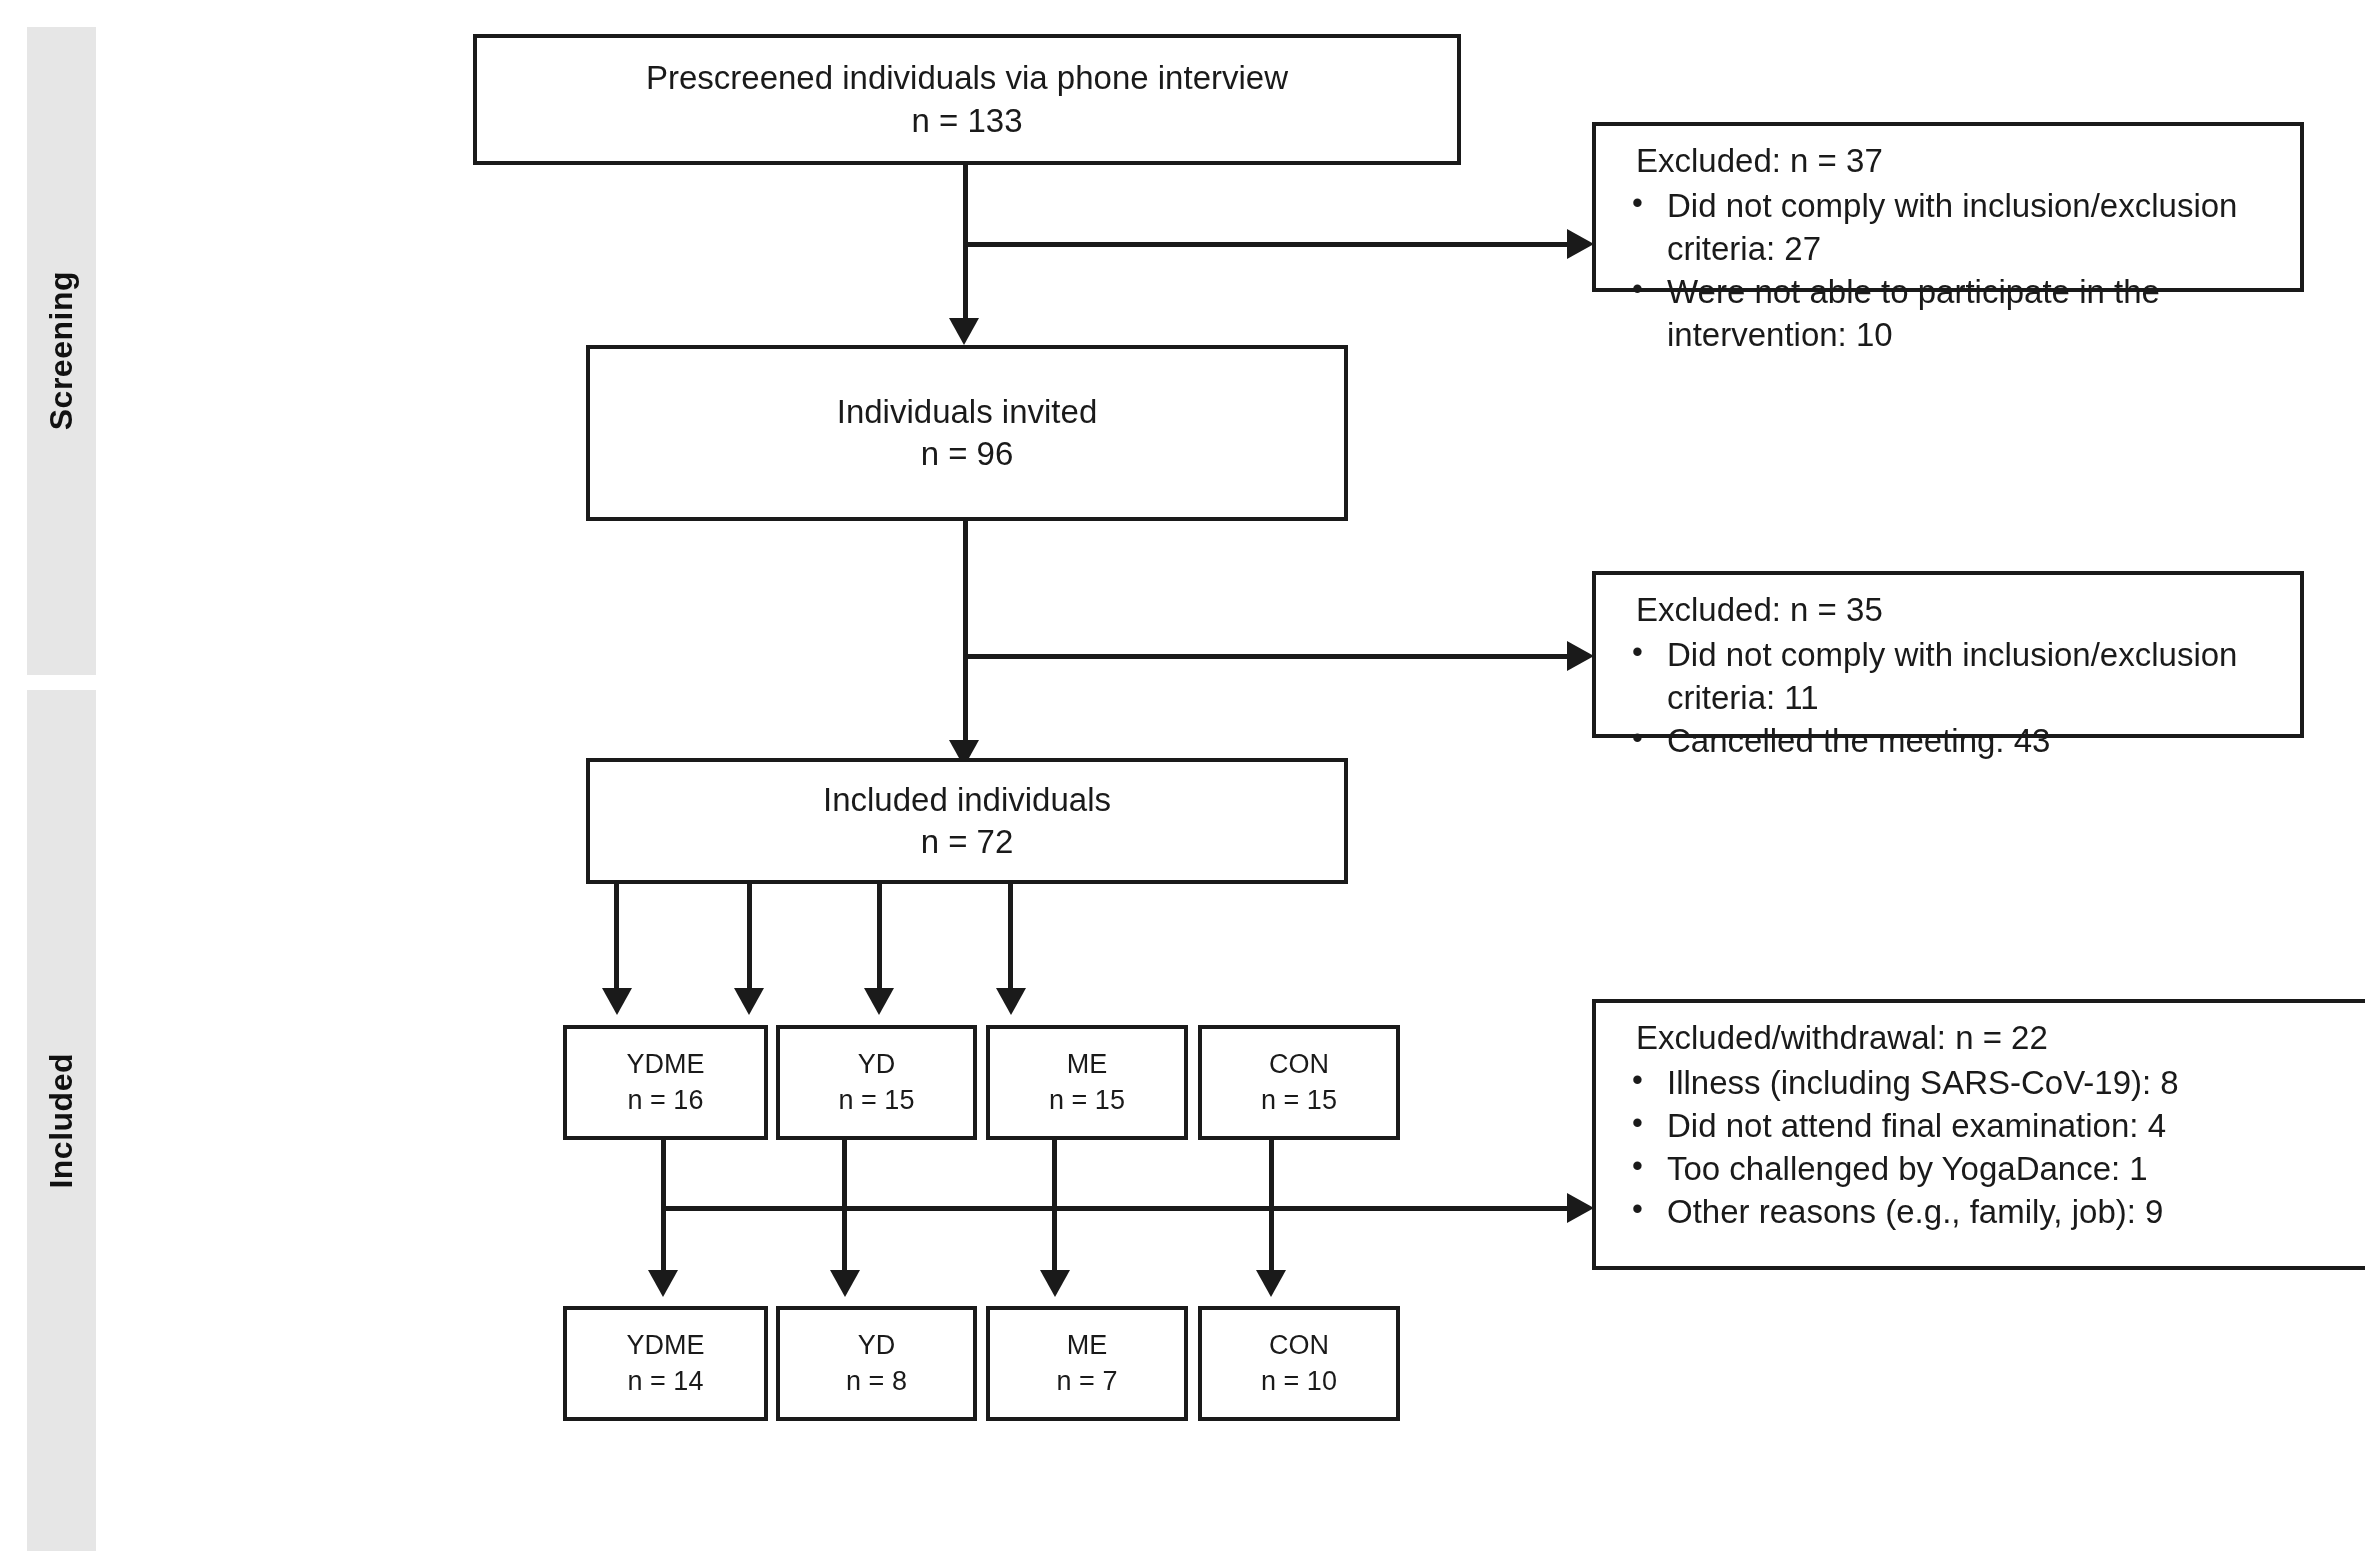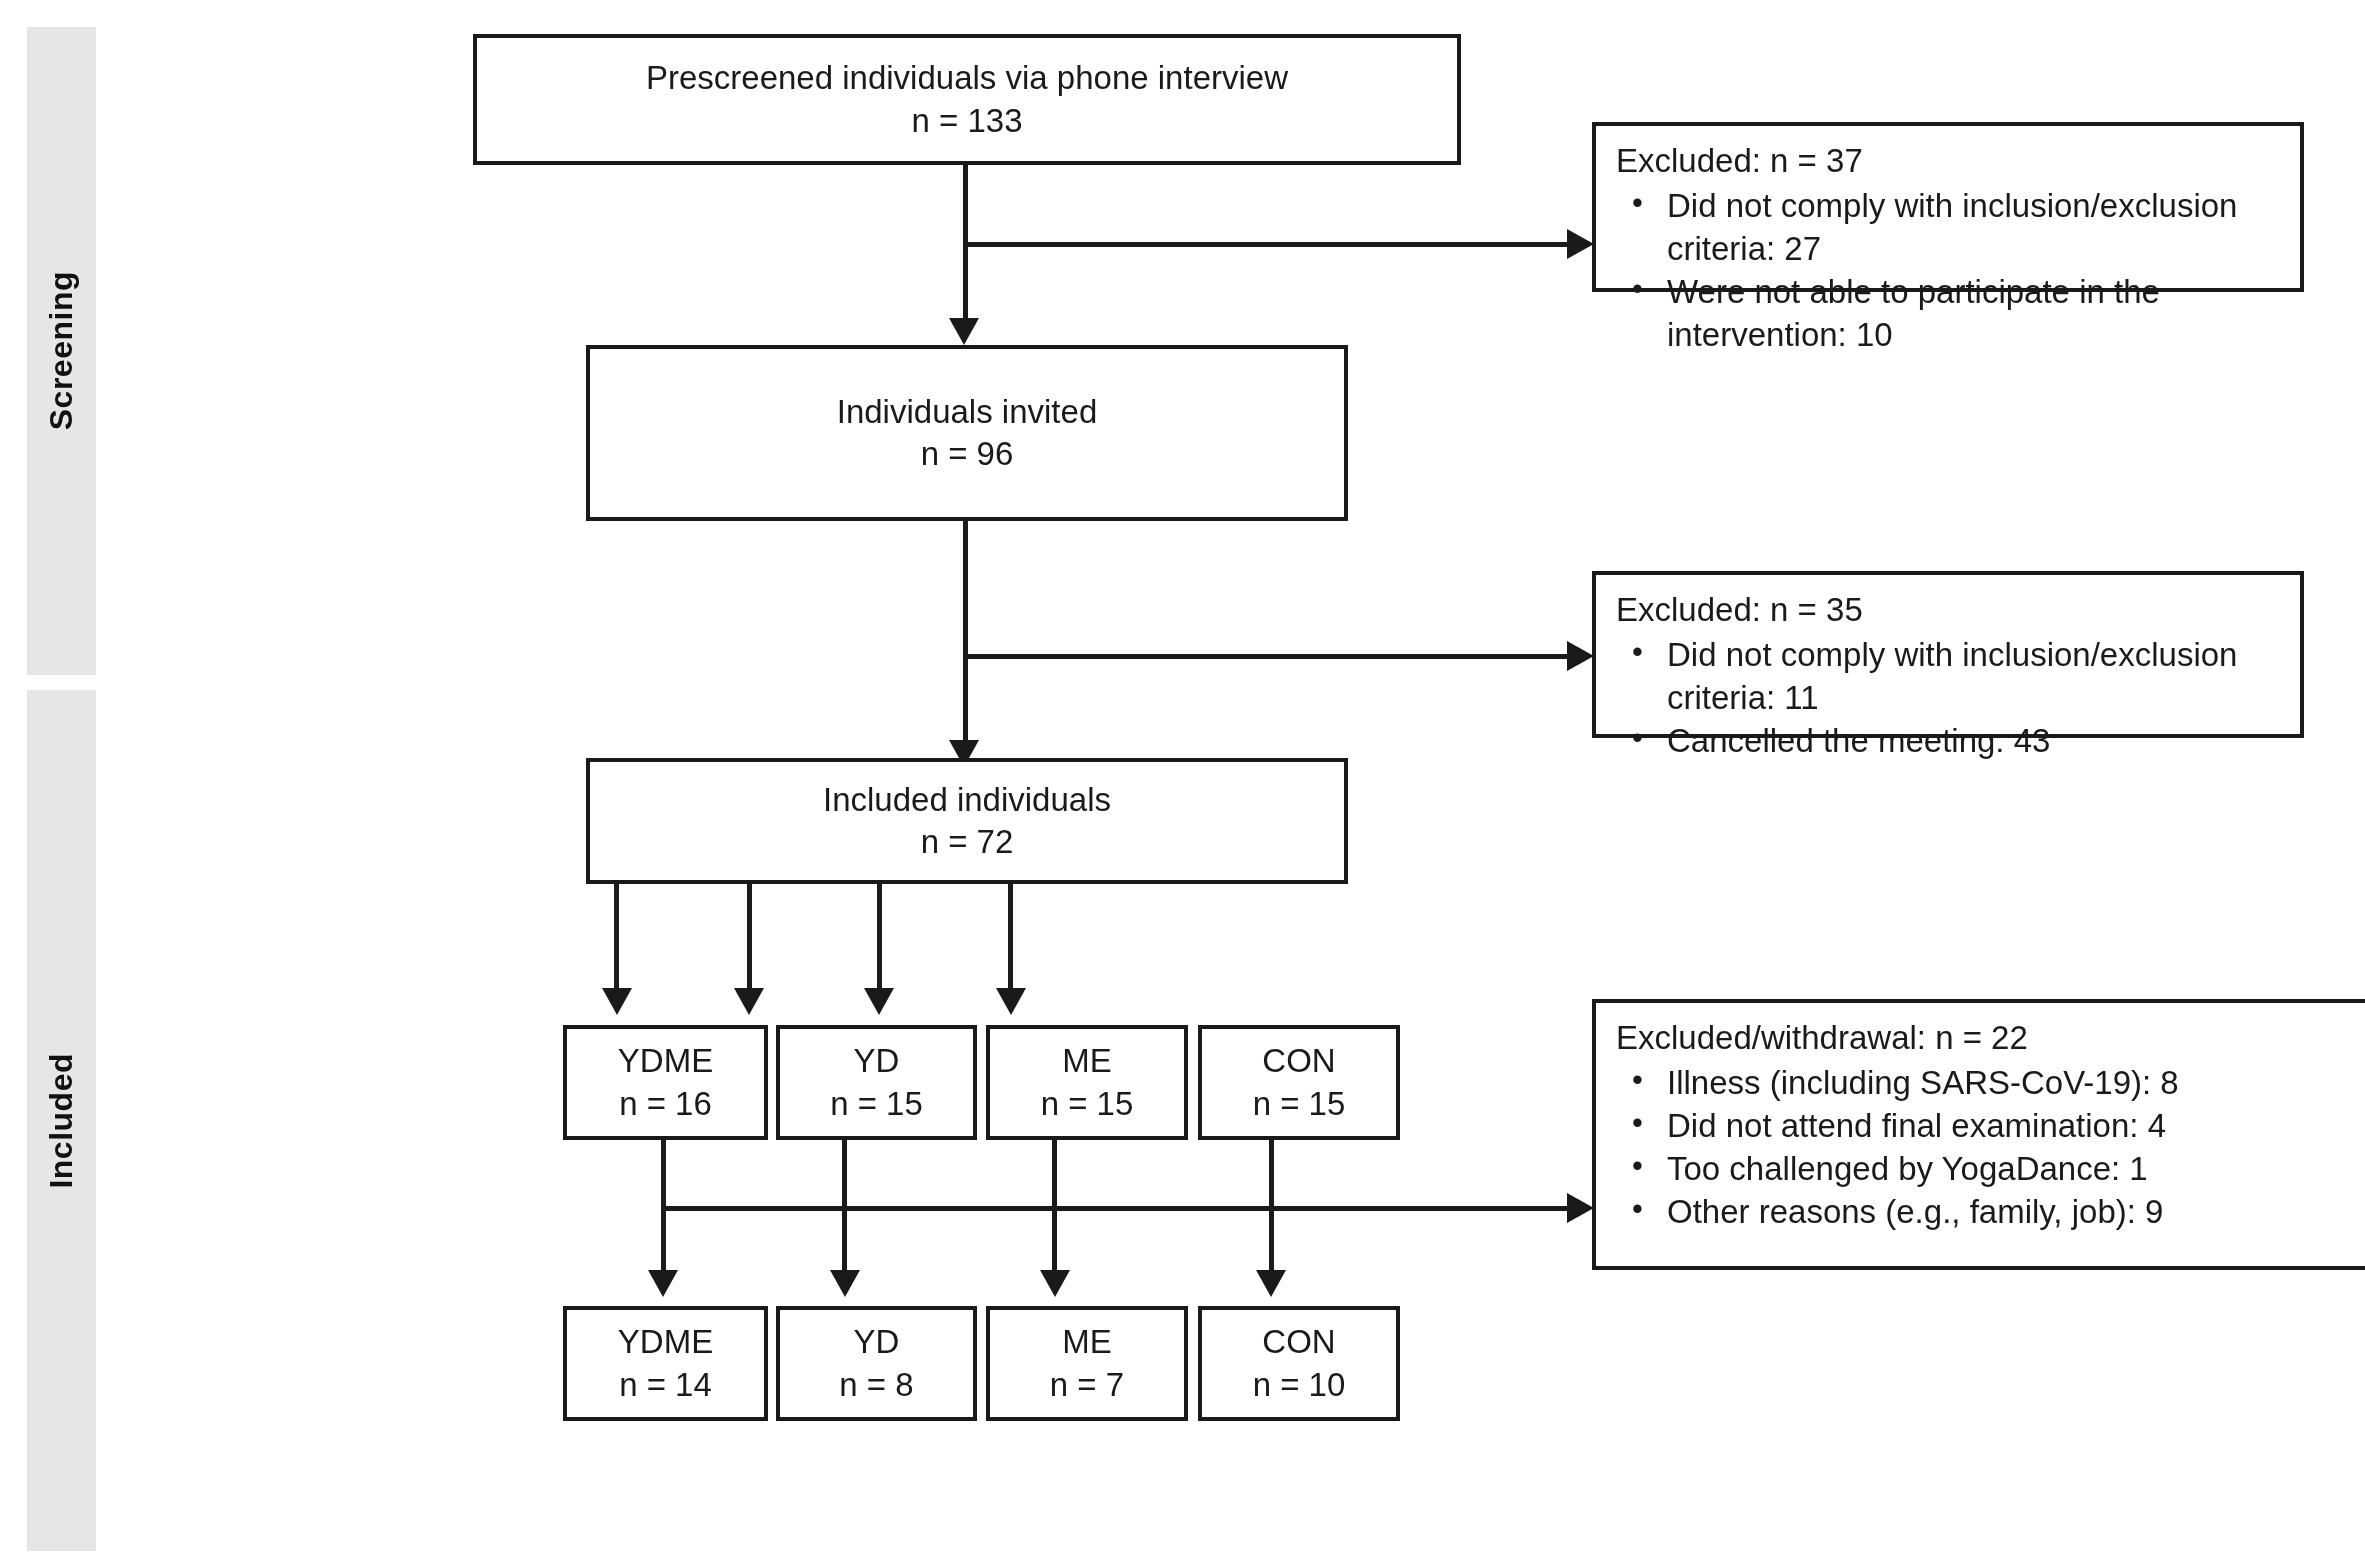--- a/index.html
+++ b/index.html
@@ -53,40 +53,41 @@
     line-height: 1.28;
     z-index: 3;
   }
   .node .line {
     display: block;
     white-space: nowrap;
   }
 
   
   .node.group {
-    font-size: 33px;
+    font-size: 27px;
     line-height: 1.3;
   }
 
   
   .side-box {
     position: absolute;
     box-sizing: border-box;
     background: #ffffff;
     border: 4.5px solid #1a1a1a;
     color: #1a1a1a;
     font-size: 33px;
     line-height: 1.30;
     padding: 14.4px 18px 12.6px 20px;
     z-index: 3;
   }
   .side-box .heading {
     display: block;
     margin-bottom: 1.8px;
     white-space: nowrap;
+    margin-left: 20px;
   }
   .side-box ul {
     list-style: none;
     margin: 0;
     padding: 0;
   }
   .side-box li {
     position: relative;
     padding-left: 51px;
     margin: 0;

